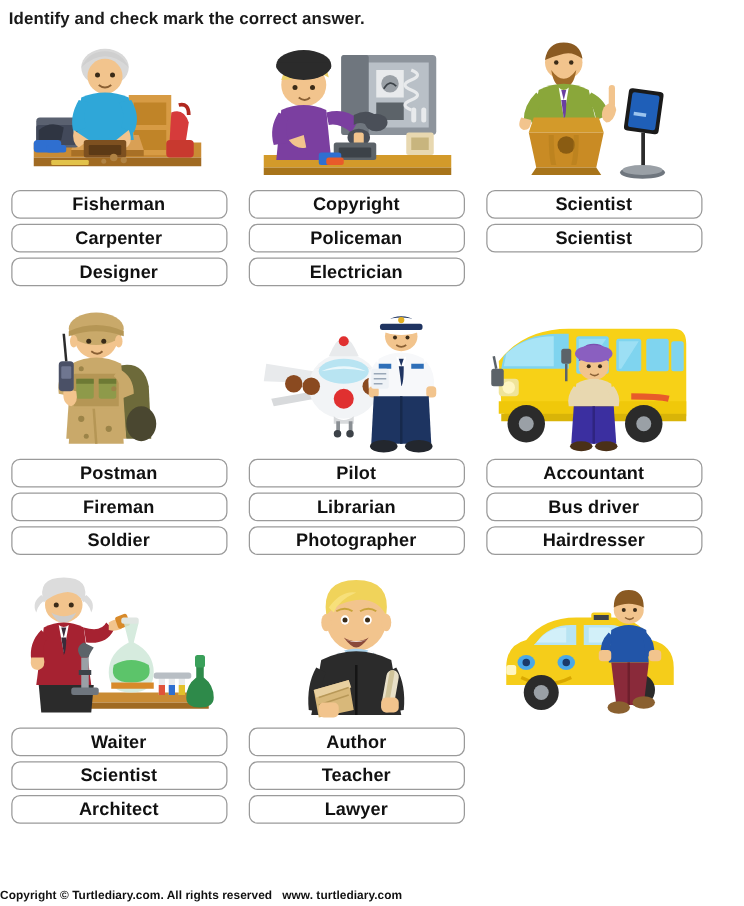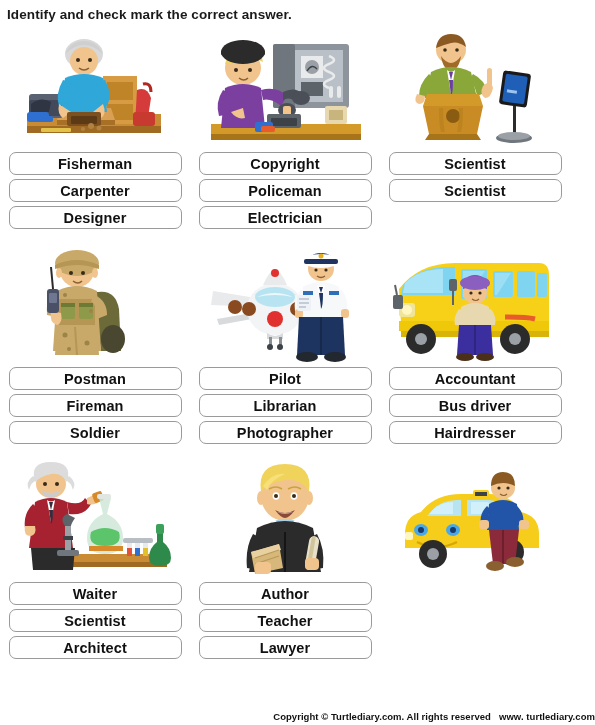--- a/index.html
+++ b/index.html
@@ -71,21 +71,21 @@
     color: #111111;
     box-sizing: border-box;
     letter-spacing: 0.1px;
   }
   .row-gap { height: 14px; }
   .footer {
     position: absolute;
     left: 0;
     right: 0;
     bottom: 3px;
-    text-align: right;
+    text-align: left;
     font-size: 9.5px;
     font-weight: bold;
     color: #111111;
     letter-spacing: 0.05px;
   }
   .footer .url { margin-left: 8px; }
 </style>
 </head>
 <body>
 

